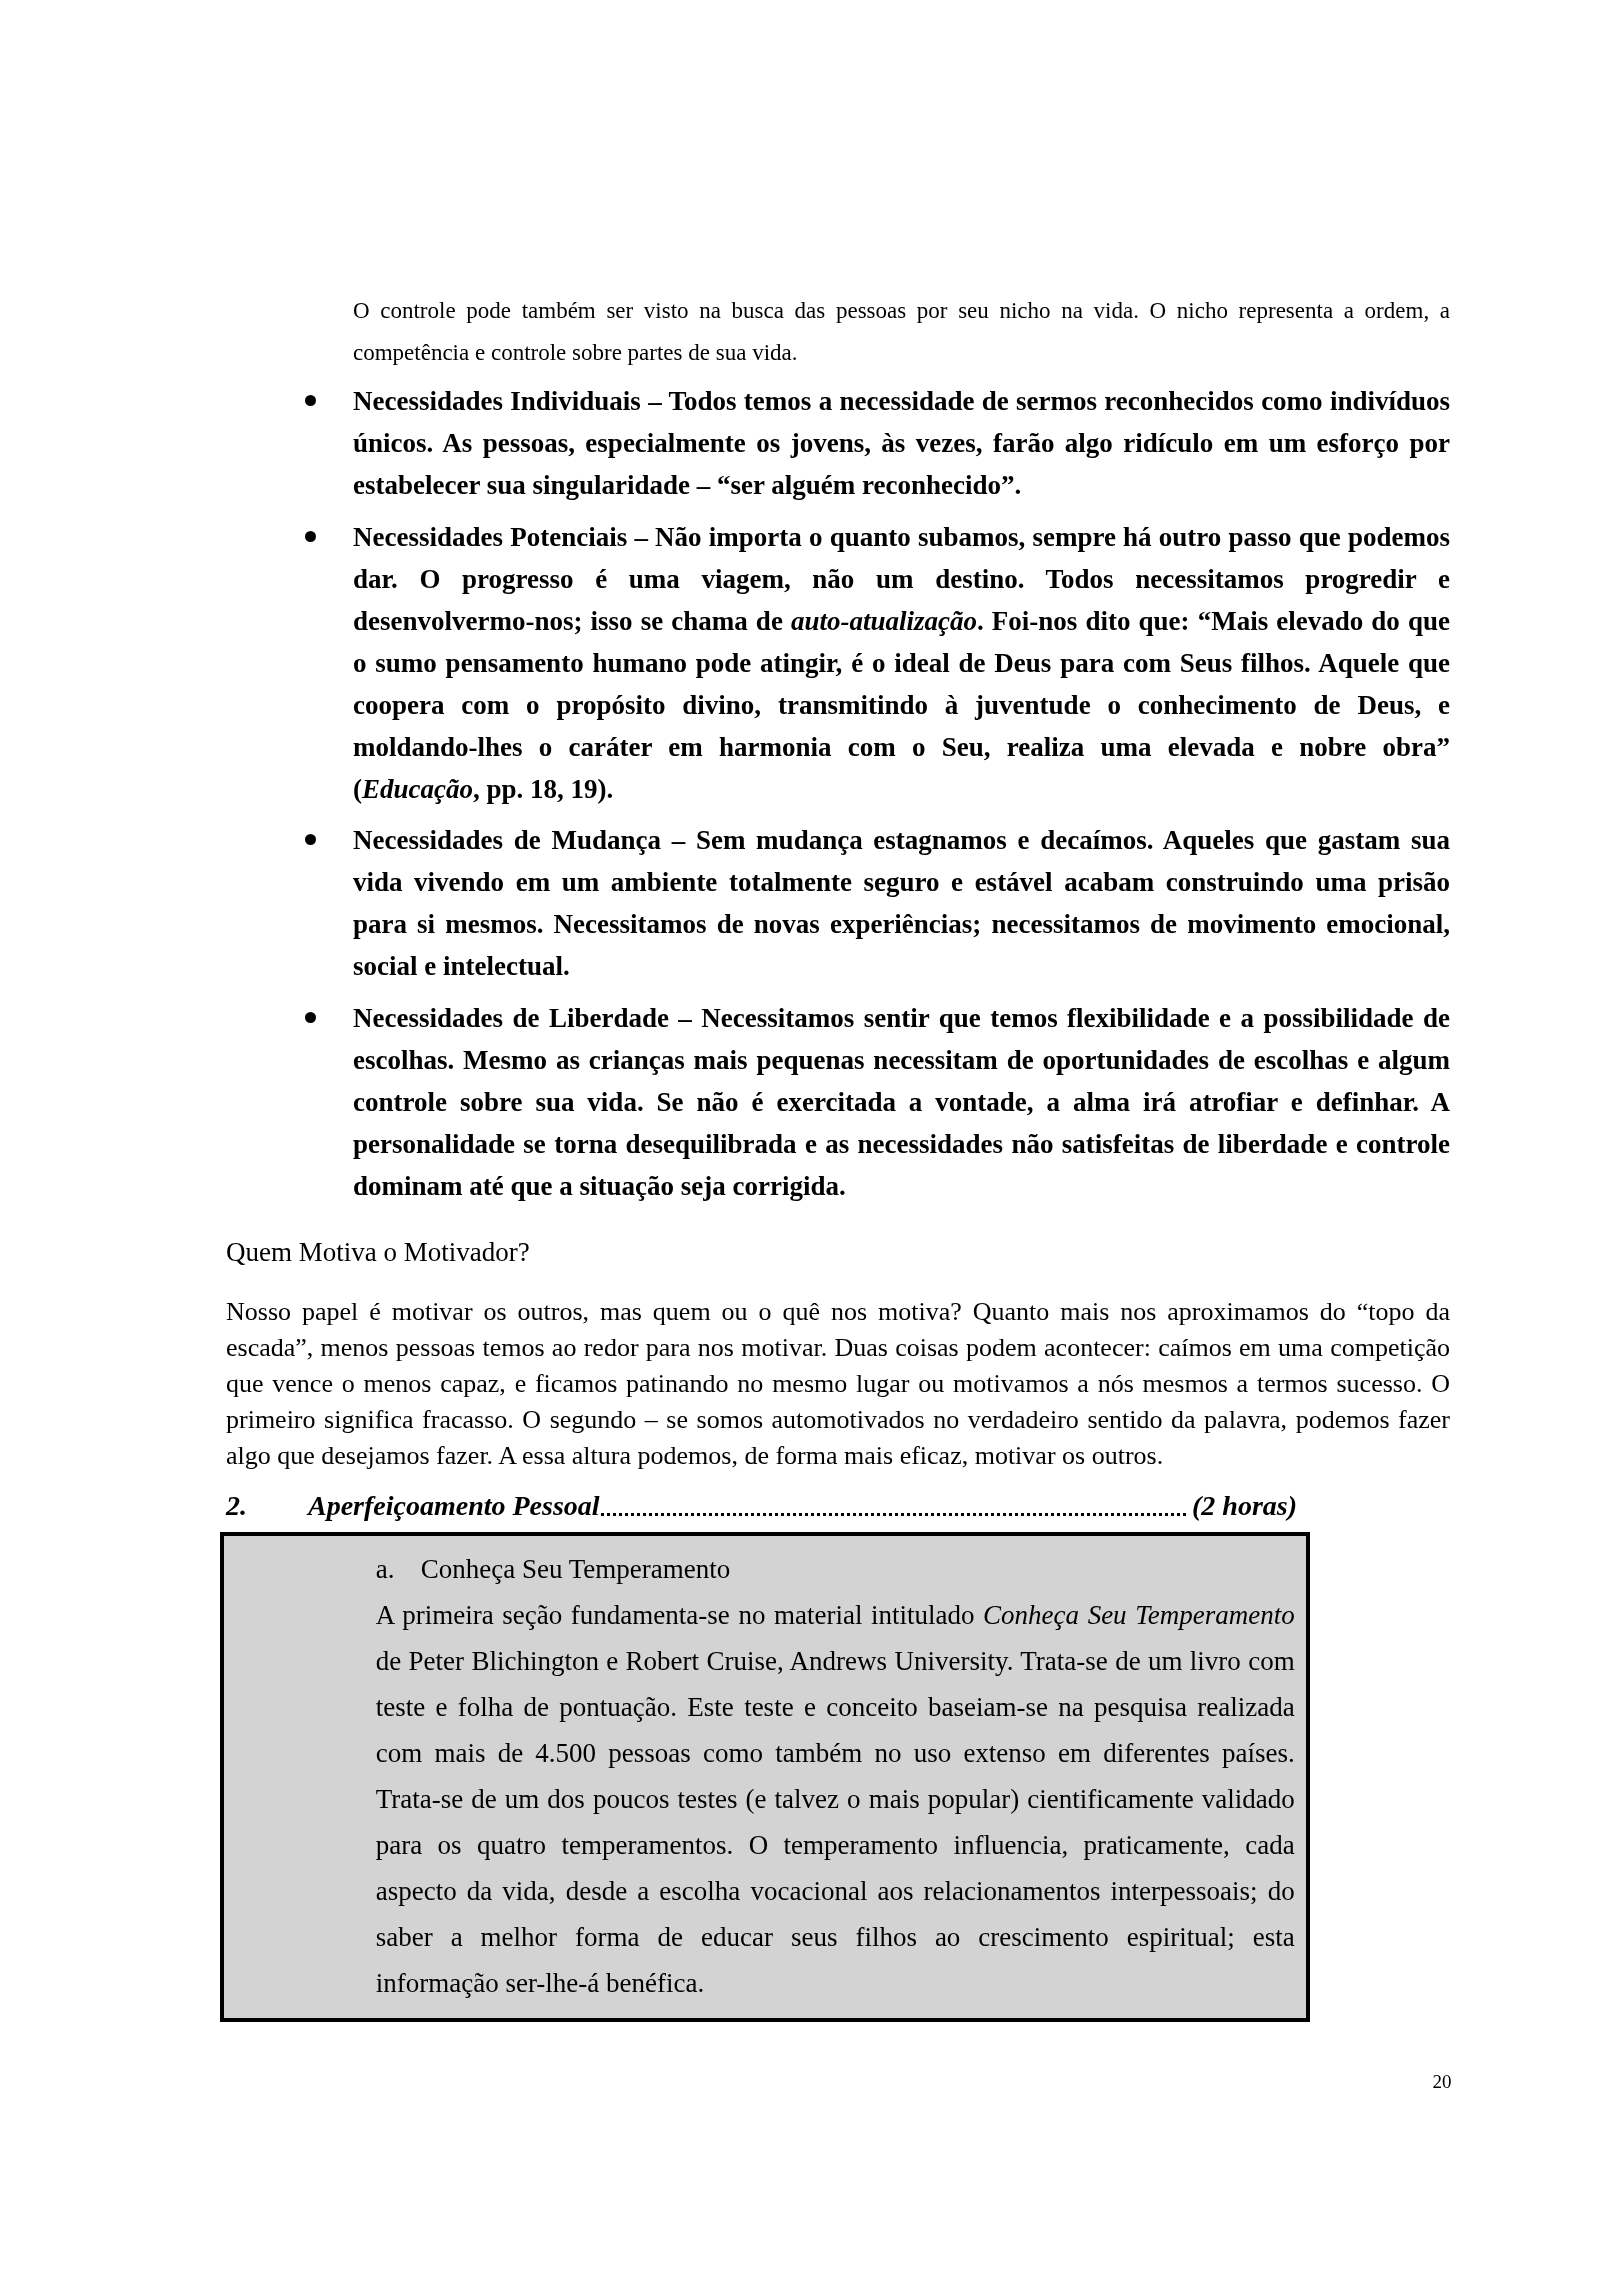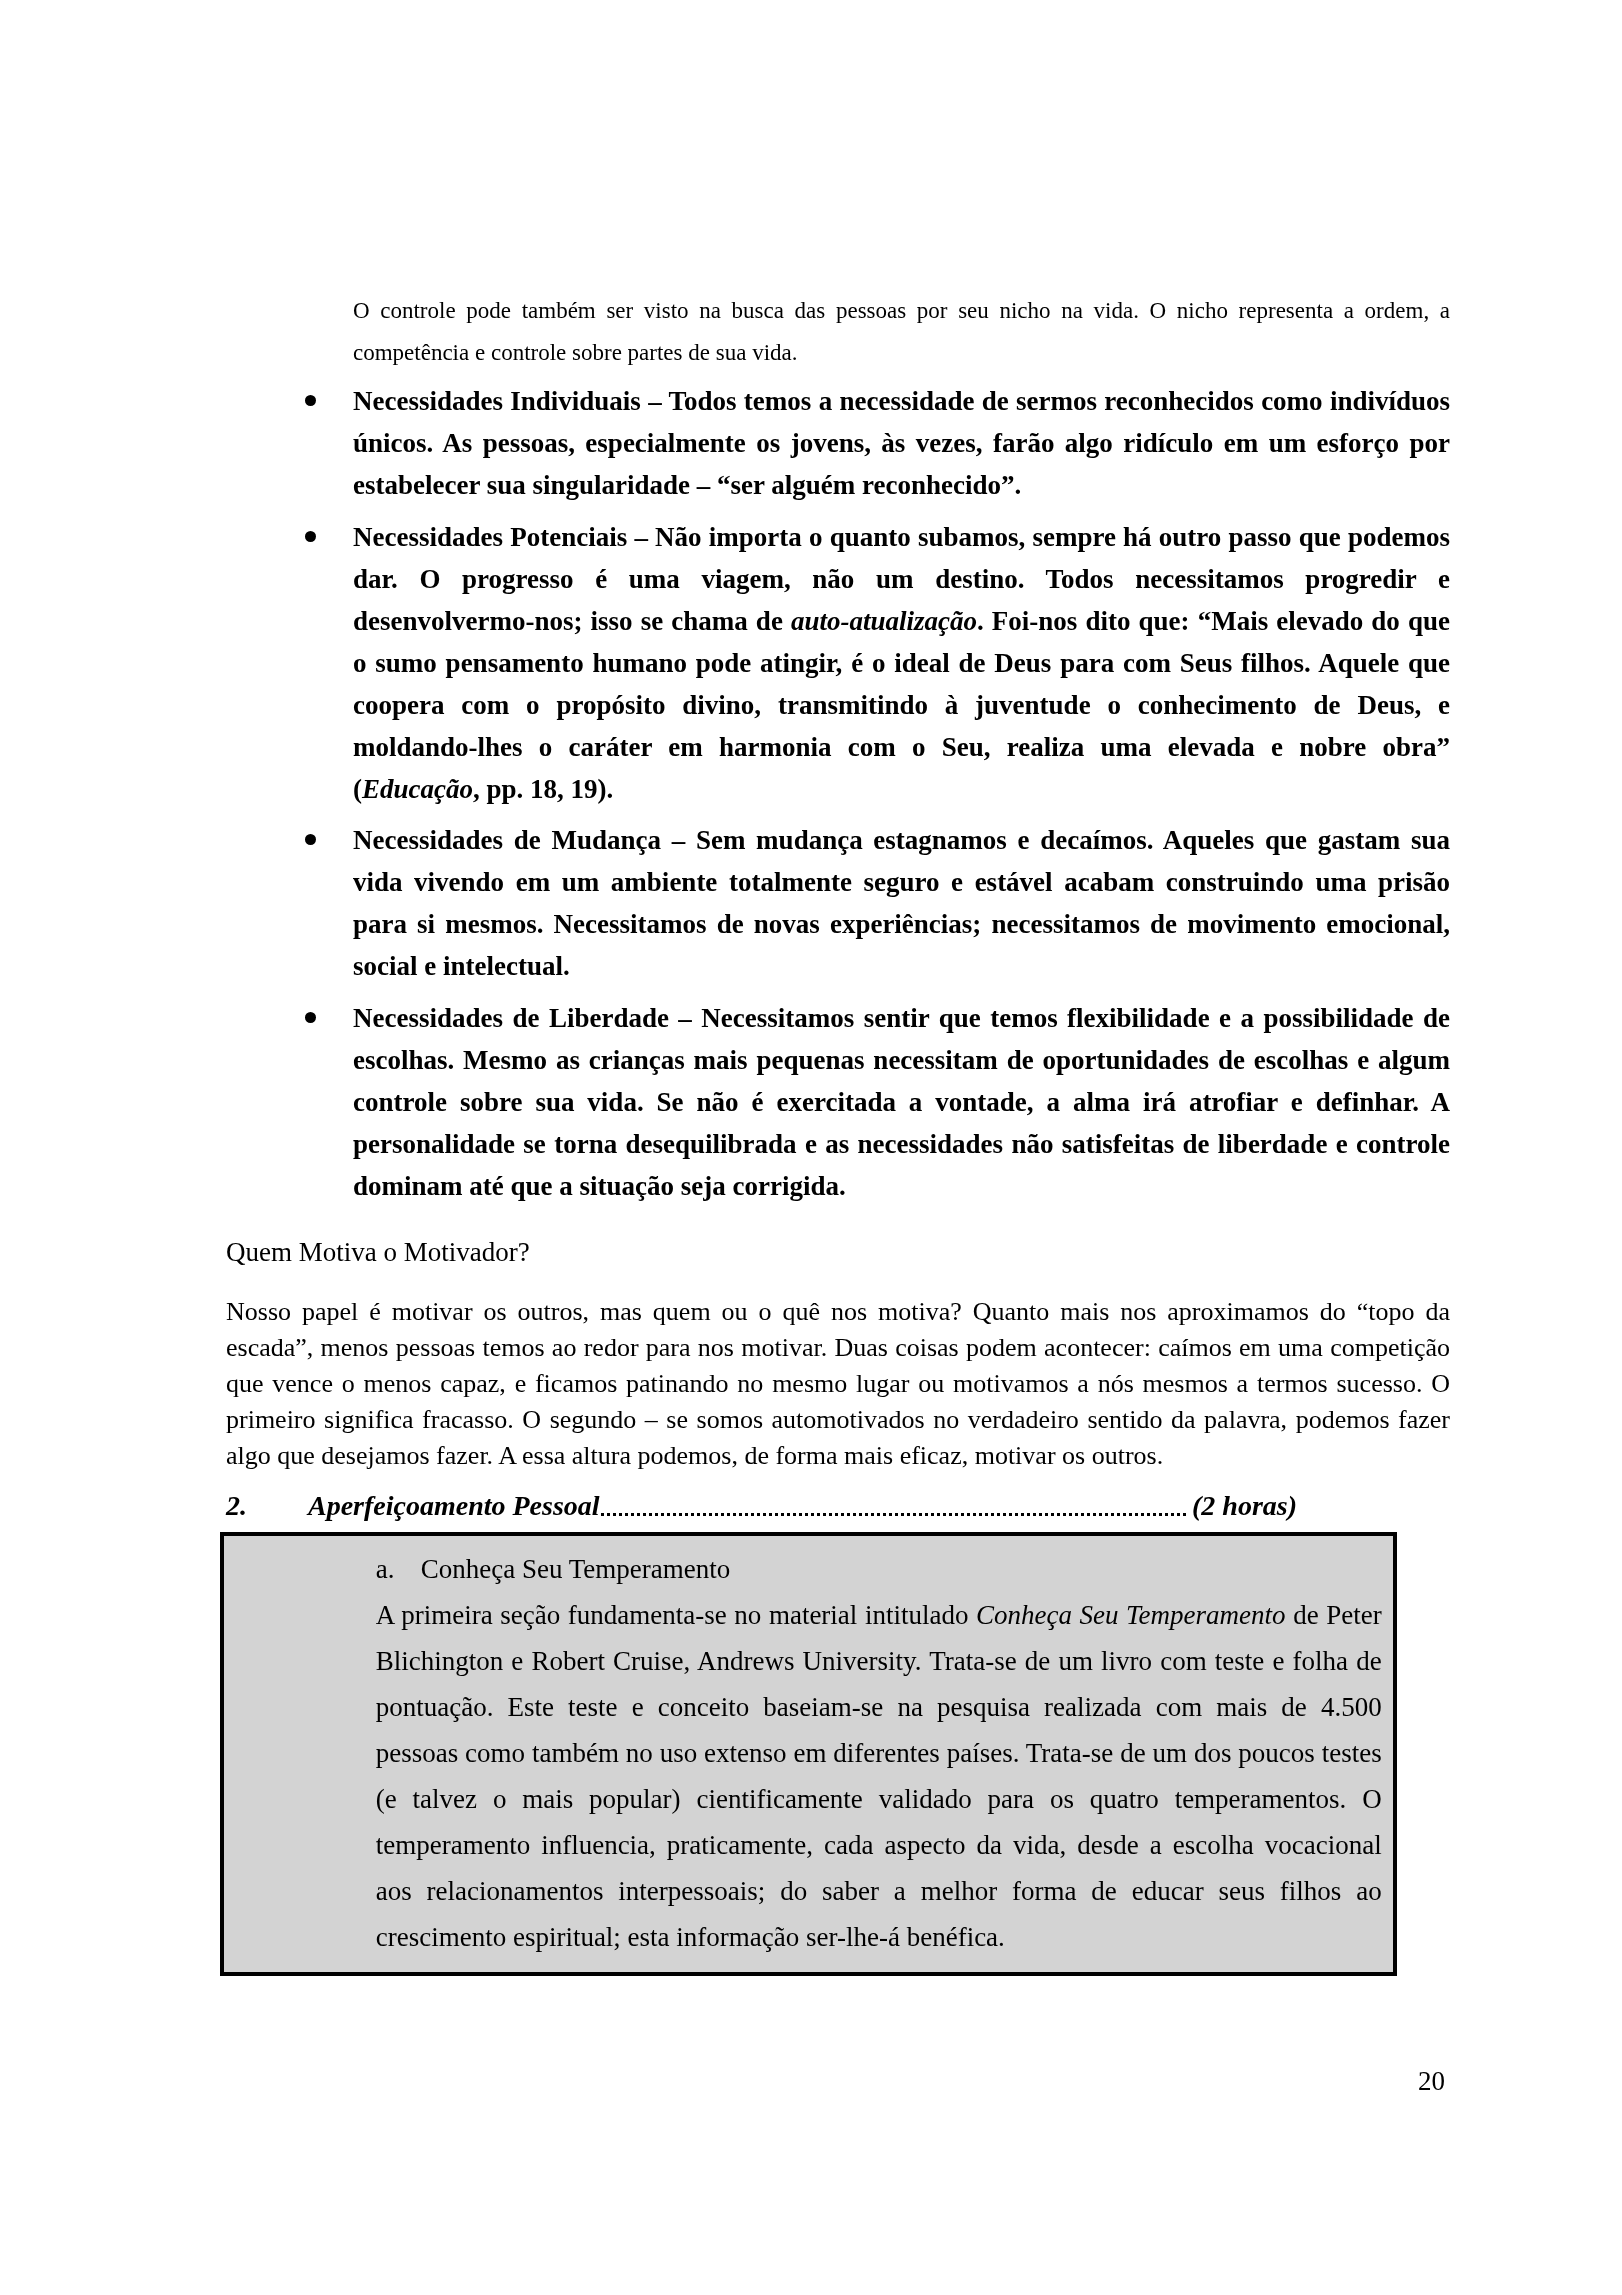--- a/index.html
+++ b/index.html
@@ -70,39 +70,39 @@
   .agenda-leader {
     flex: 1 1 auto;
     align-self: flex-end;
     border-bottom: 3.2px dotted #000;
     margin: 0 6.3px 8px 1.6px;
     min-width: 32px;
   }
   .agenda-duration { flex: none; }
   .gray-box {
     box-sizing: border-box;
-    width: 1177px;
+    width: 1090px;
     margin: 8px 7px 0 -6.3px;
     background: var(--box-fill, #d3d3d3);
     border: 4px solid var(--box-border, #000);
     padding: 9.5px 11px 12.7px 152px;
     font-size: 27px;
     line-height: 46px;
   }
   .box-title-line { margin: 0; }
   .box-label { display: inline-block; width: 45px; }
   .box-body { margin: 0; text-align: justify; }
   .box-body em, .bullet-item em { font-style: italic; }
   .page-number {
     position: absolute;
     left: 1418px;
     top: 2064px;
     width: 48px;
-    text-align: left;
-    font-size: 27px;
+    text-align: center;
+    font-size: 19px;
     line-height: 35px;
   }
 </style>
 </head>
 <body>
 
 <div class="page">
   <div class="column">
 
     <p class="intro">O controle pode também ser visto na busca das pessoas por seu nicho na vida. O nicho representa a ordem, a competência e controle sobre partes de sua vida.</p>

